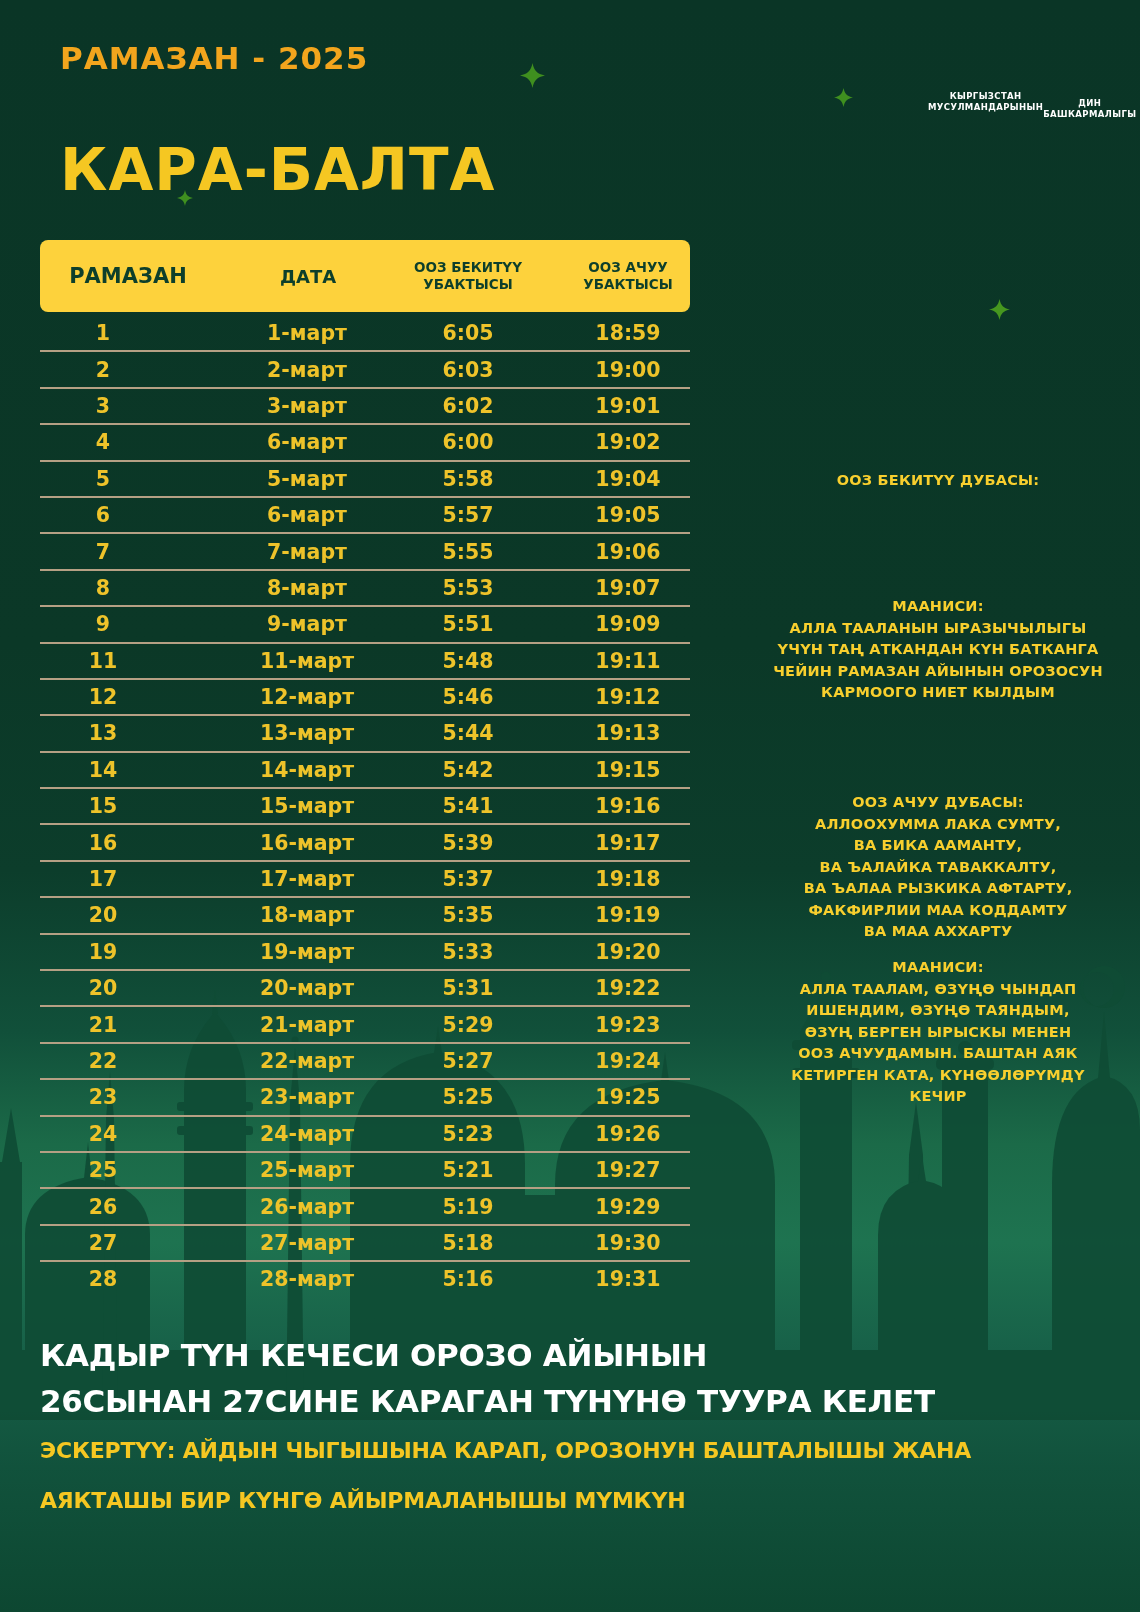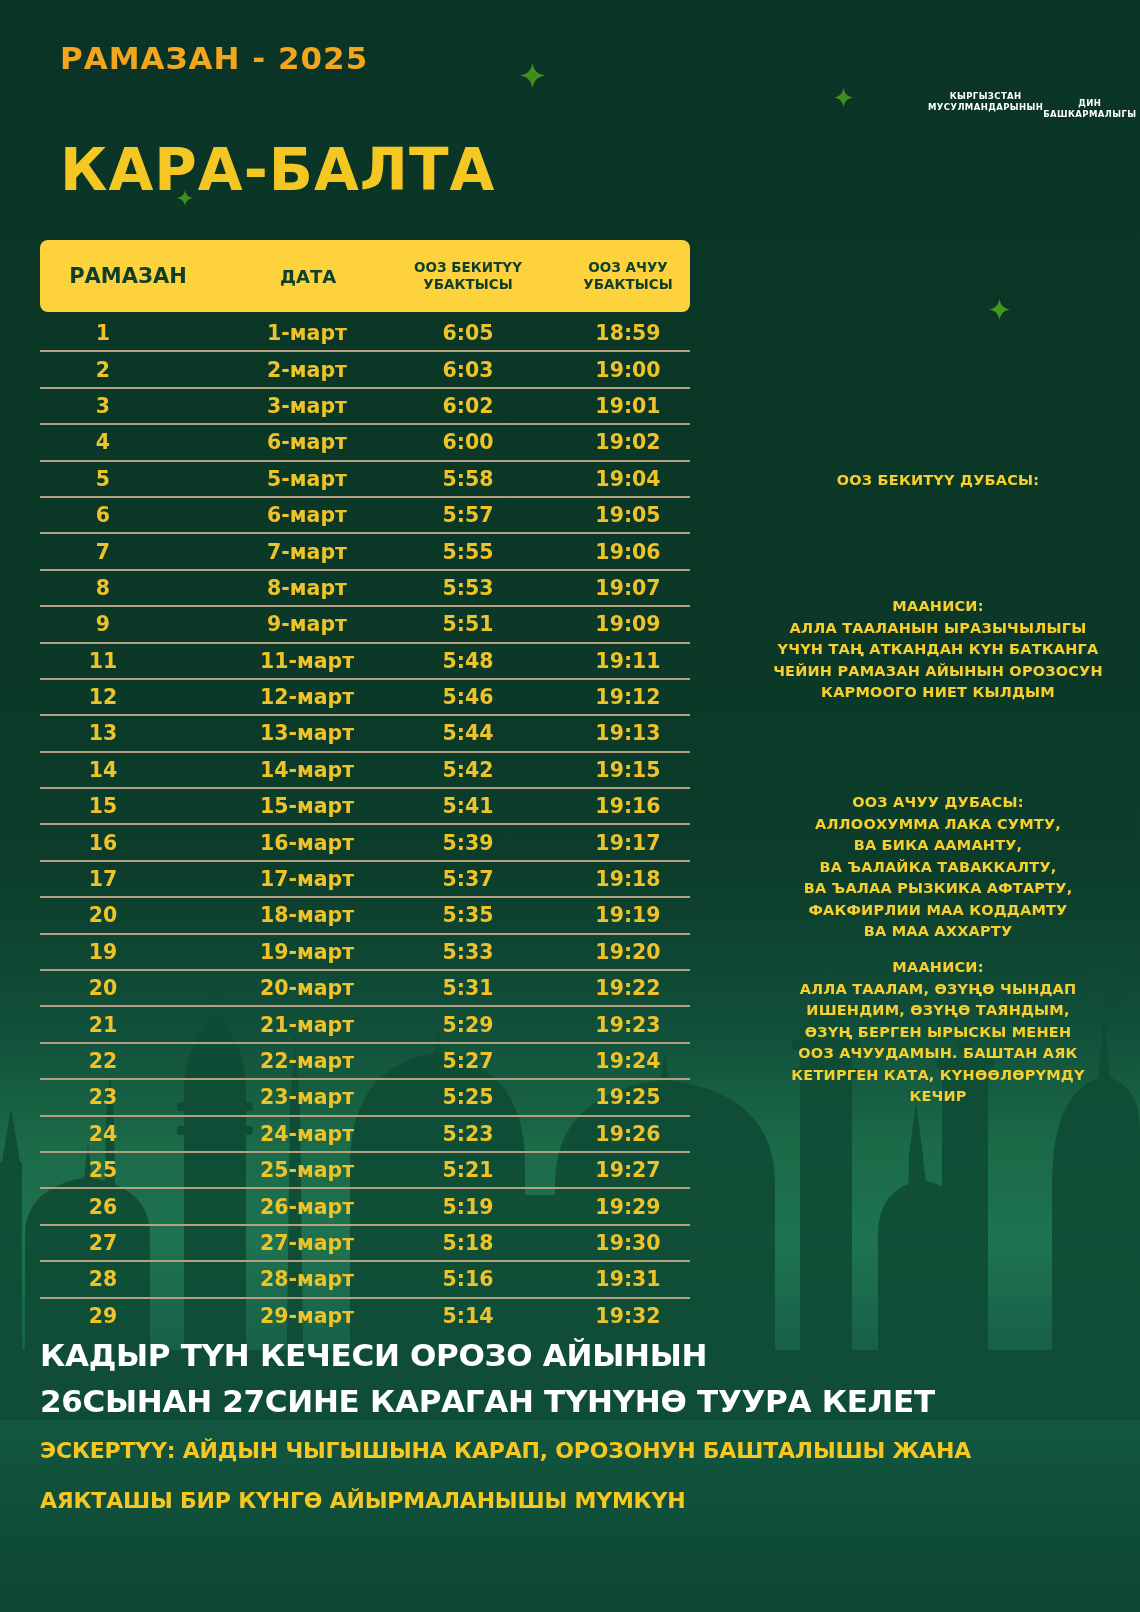--- a/index.html
+++ b/index.html
@@ -360,26 +360,20 @@
         <span class="cell c2">27-март</span>
         <span class="cell c3">5:18</span>
         <span class="cell c4">19:30</span>
       </div>
       <div class="t-row">
         <span class="cell c1">28</span>
         <span class="cell c2">28-март</span>
         <span class="cell c3">5:16</span>
         <span class="cell c4">19:31</span>
       </div>
-      <div class="t-row">
-        <span class="cell c1">29</span>
-        <span class="cell c2">29-март</span>
-        <span class="cell c3">5:14</span>
-        <span class="cell c4">19:32</span>
-      </div>
     </div>
 
   <div class="abs dua dua1">
     <div>ООЗ БЕКИТҮҮ ДУБАСЫ:</div>
   </div>
   <div class="abs dua dua2">
     <div>МААНИСИ:</div>
     <div class="dua-lines">АЛЛА ТААЛАНЫН ЫРАЗЫЧЫЛЫГЫ
 ҮЧҮН ТАҢ АТКАНДАН КҮН БАТКАНГА
 ЧЕЙИН РАМАЗАН АЙЫНЫН ОРОЗОСУН

